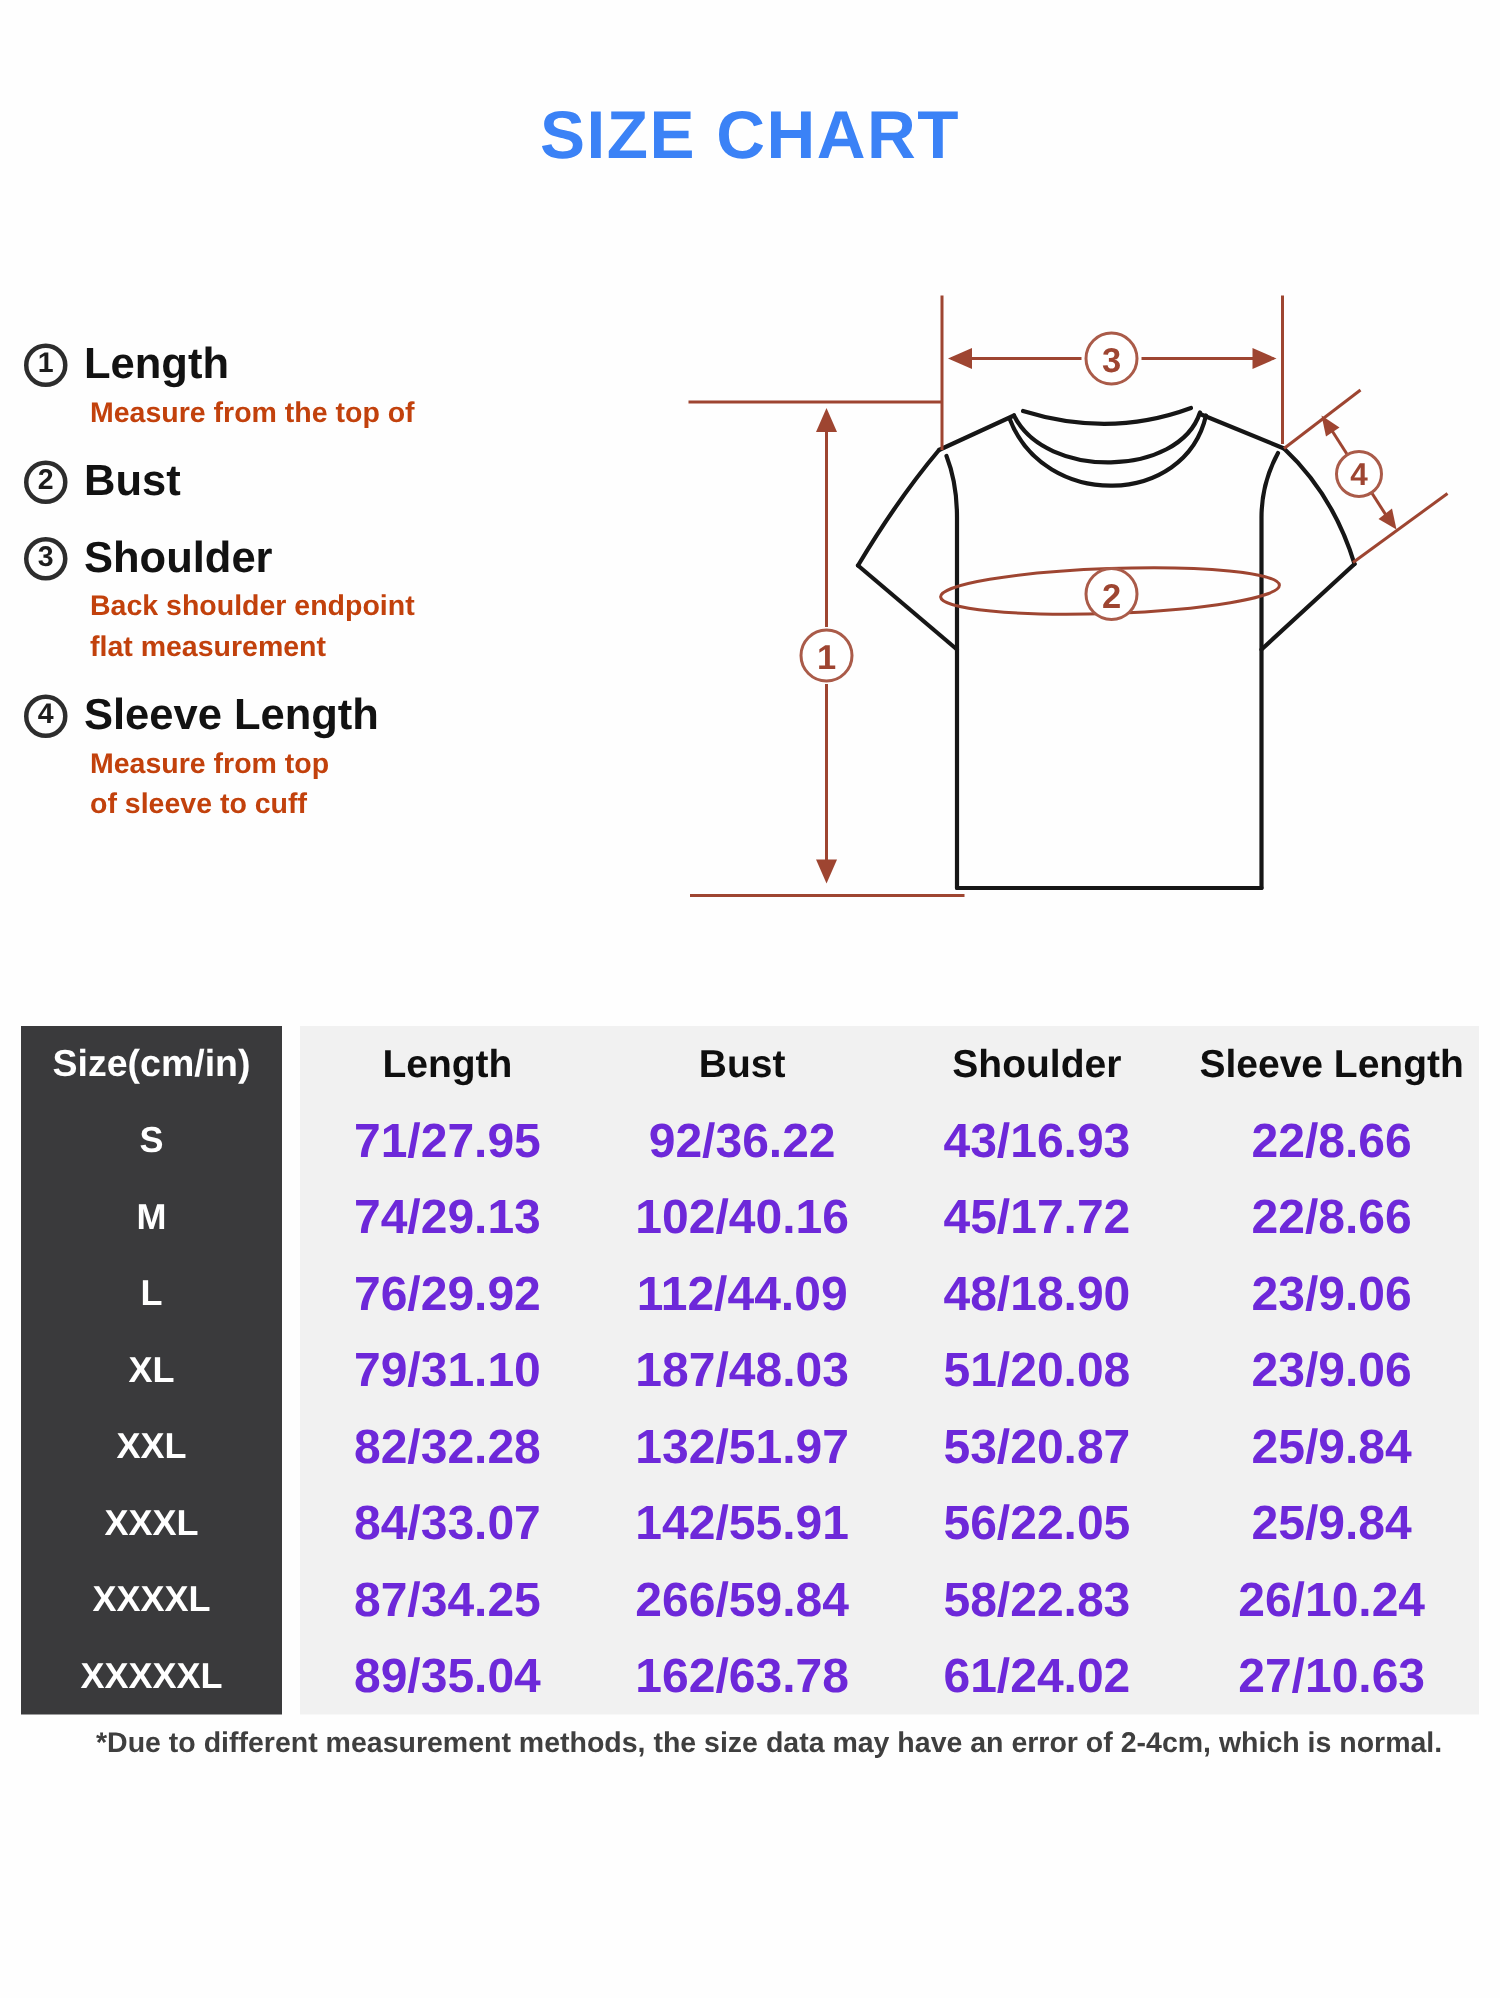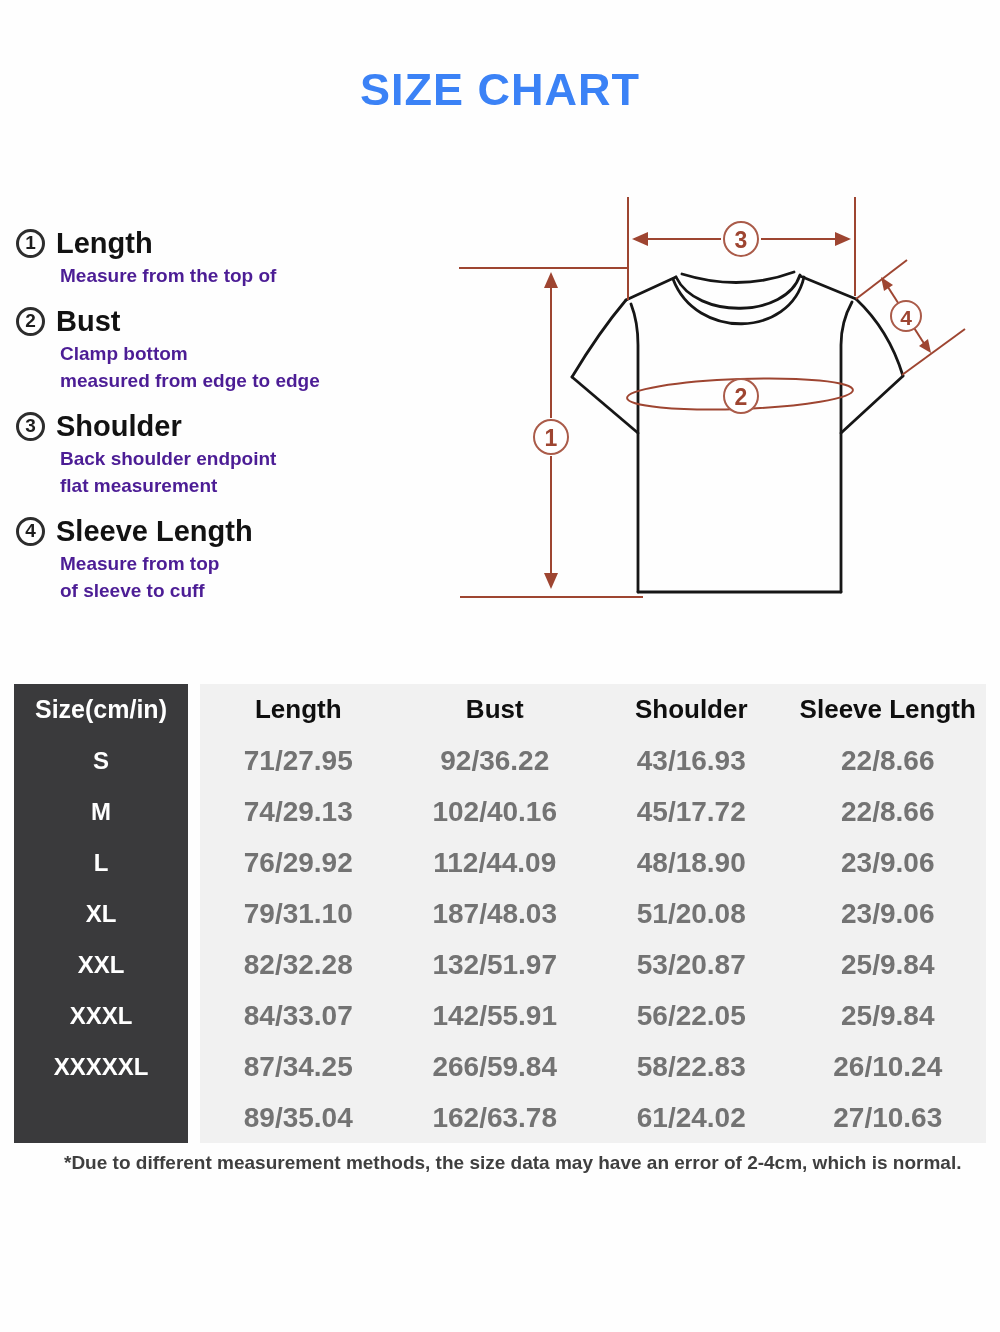--- a/index.html
+++ b/index.html
@@ -15,38 +15,38 @@
   
   .defs{position:absolute;left:16px;top:224px;width:440px;}
   .def{margin-bottom:13px;}
   .def-head{display:flex;align-items:center;gap:11px;height:38px;}
   .badge{
     width:29px;height:29px;box-sizing:border-box;border:3px solid #2d2d2d;border-radius:50%;
     display:flex;align-items:center;justify-content:center;
     font-size:19px;font-weight:bold;color:#1d1d1d;flex:0 0 auto;
   }
   .term{font-size:29px;font-weight:bold;color:#121212;}
-  .desc{margin-left:44px;font-size:19px;font-weight:bold;color:#4c1d95;line-height:27px;}
+  .desc{margin-left:44px;font-size:19px;font-weight:bold;color:#c2410c;line-height:27px;}
   
   .diagram{position:absolute;left:440px;top:185px;width:560px;height:480px;}
   
   .size-col{
     position:absolute;left:14px;top:684px;width:174px;height:459px;
     background:#3a3a3c;display:grid;grid-template-rows:repeat(9,51px);
   }
   .size-col .cell{display:flex;align-items:center;justify-content:center;
     color:#fff;font-weight:bold;font-size:24px;}
   .size-col .cell.hdr{font-size:25px;}
   .data-grid{
     position:absolute;left:200px;top:684px;width:786px;height:459px;
     background:#f1f1f1;display:grid;grid-template-columns:repeat(4,1fr);
     grid-auto-rows:51px;
   }
   .data-grid .cell{display:flex;align-items:center;justify-content:center;
-    font-weight:bold;font-size:28px;color:#737373;}
+    font-weight:bold;font-size:32px;color:#6d28d9;}
   .data-grid .cell.head{font-size:26px;color:#0f0f0f;}
   
   .footnote{position:absolute;left:64px;top:1152px;font-size:19px;font-weight:bold;color:#3f3f3f;text-align:right;}
 </style>
 </head>
 <body>
 
 <div class="canvas">
 
   <div class="title">SIZE CHART</div>
@@ -58,24 +58,20 @@
         <div class="term">Length</div>
       </div>
       <div class="desc">
         <div>Measure from the top of</div>
       </div>
     </div>
     <div class="def">
       <div class="def-head">
         <div class="badge">2</div>
         <div class="term">Bust</div>
-      </div>
-      <div class="desc">
-        <div>Clamp bottom</div>
-        <div>measured from edge to edge</div>
       </div>
     </div>
     <div class="def">
       <div class="def-head">
         <div class="badge">3</div>
         <div class="term">Shoulder</div>
       </div>
       <div class="desc">
         <div>Back shoulder endpoint</div>
         <div>flat measurement</div>
@@ -150,20 +146,21 @@
   </svg>
 
   <div class="size-col">
     <div class="cell hdr">Size(cm/in)</div>
   <div class="cell">S</div>
       <div class="cell">M</div>
       <div class="cell">L</div>
       <div class="cell">XL</div>
       <div class="cell">XXL</div>
       <div class="cell">XXXL</div>
+      <div class="cell">XXXXL</div>
       <div class="cell">XXXXXL</div>
     </div>
 
   <div class="data-grid">
     <div class="cell head">Length</div>
     <div class="cell head">Bust</div>
     <div class="cell head">Shoulder</div>
     <div class="cell head">Sleeve Length</div>
   <div class="cell">71/27.95</div>
       <div class="cell">92/36.22</div>

